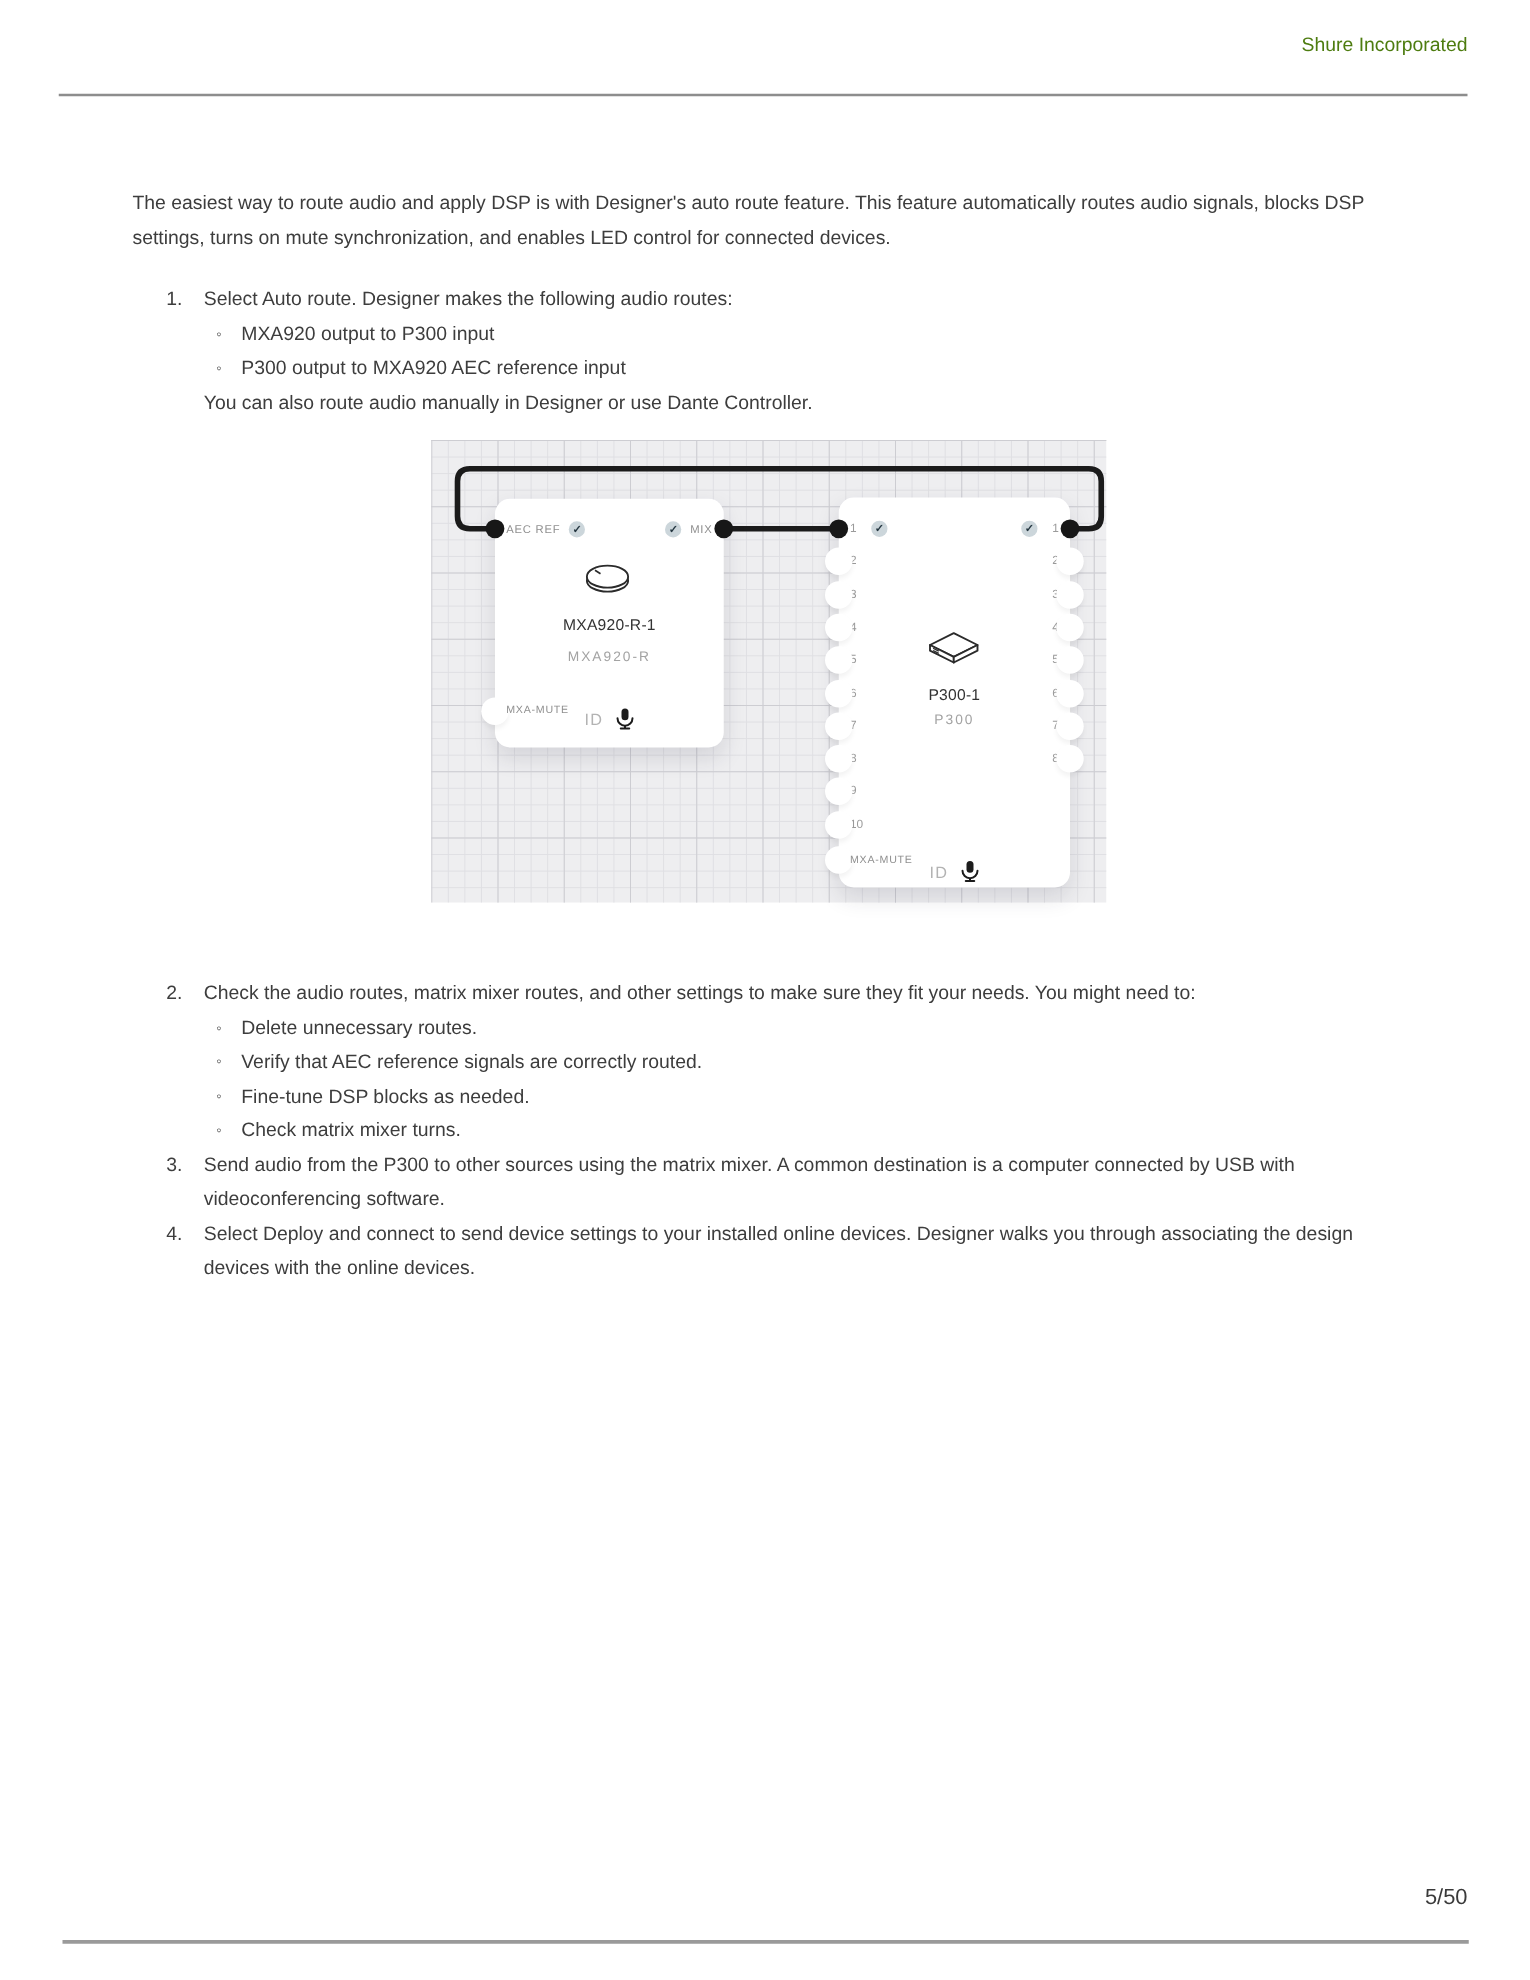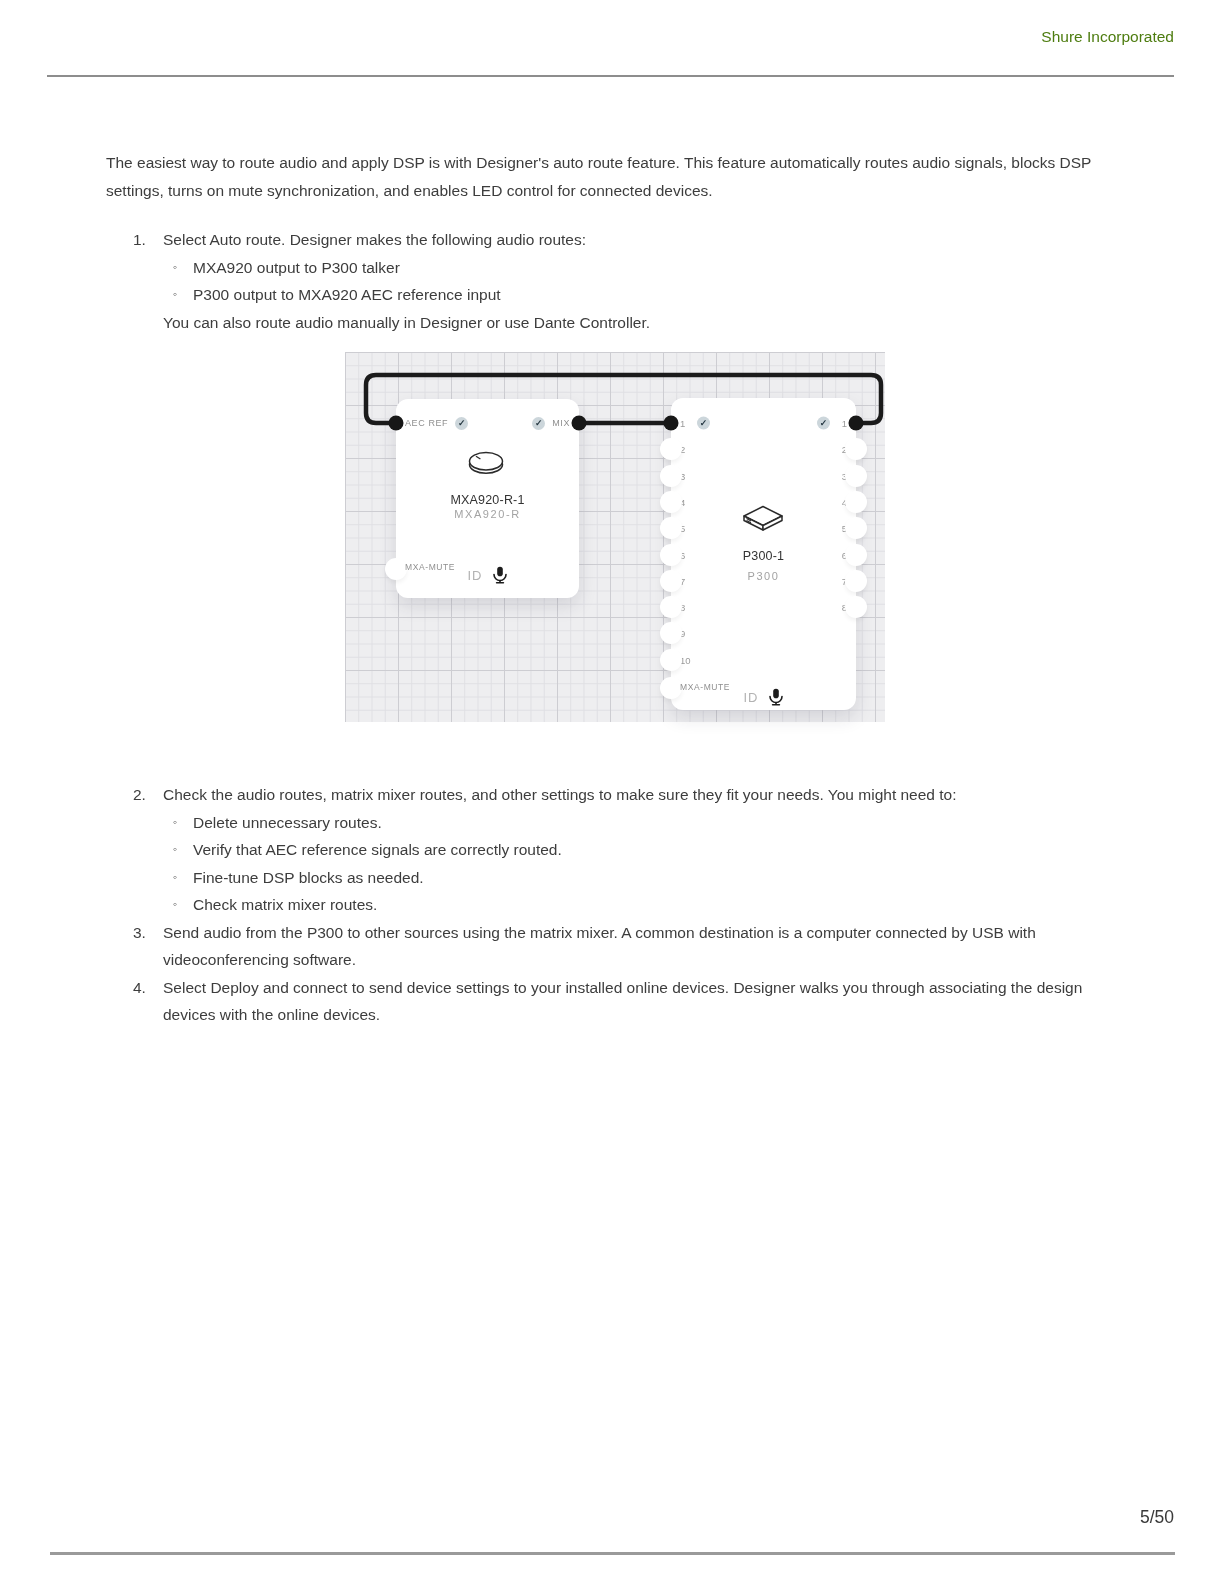--- a/index.html
+++ b/index.html
@@ -68,21 +68,21 @@
   <span class="company">Shure Incorporated</span>
   <div class="header-rule"></div>
 
   <div class="content">
 
     <p class="intro">The easiest way to route audio and apply DSP is with Designer's auto route feature. This feature automatically routes audio signals, blocks DSP settings, turns on mute synchronization, and enables LED control for connected devices.</p>
 
     <div class="step">
       <span class="num">1.</span>
       <div>Select Auto route. Designer makes the following audio routes:</div>
-      <div class="sub">MXA920 output to P300 talker</div>
+      <div class="sub">MXA920 output to P300 input</div>
       <div class="sub">P300 output to MXA920 AEC reference input</div>
       <div>You can also route audio manually in Designer or use Dante Controller.</div>
     </div>
 
     <div class="diagram">
       <svg class="routes" width="540" height="370" viewBox="0 0 540 370">
         <path d="M 51 71 H 31 Q 21 71 21 61 V 33 Q 21 23 31 23 H 526 Q 536 23 536 33 V 61 Q 536 71 526 71 H 511" fill="none" stroke="#1b1b1b" stroke-width="4.5" stroke-linecap="round"></path>
         <path d="M 234 71 H 326" fill="none" stroke="#1b1b1b" stroke-width="4.5" stroke-linecap="round"></path>
       </svg>
 
@@ -96,21 +96,21 @@
             <span class="badge">✓</span>
             <span class="plabel">MIX</span>
           </span>
         </div>
         <svg class="dev-icon" style="left:71px;top:50px;" width="38" height="28" viewBox="0 0 38 28">
           <ellipse cx="19" cy="15.5" rx="16.5" ry="8.8" fill="#ffffff" stroke="#2b2b2b" stroke-width="1.5"></ellipse>
           <ellipse cx="19" cy="12.3" rx="16.5" ry="8.8" fill="#ffffff" stroke="#2b2b2b" stroke-width="1.5"></ellipse>
           <path d="M9 7.2 L13.4 10" fill="none" stroke="#2b2b2b" stroke-width="1.3"></path>
         </svg>
         <div class="dev-name" style="top:94px;">MXA920-R-1</div>
-        <div class="dev-model" style="top:109px;">MXA920-R</div>
+        <div class="dev-model" style="top:121px;">MXA920-R</div>
         <div class="scallop" style="left:-11px;top:159px;"></div>
         <div class="mute" style="top:163px;">MXA-MUTE</div>
         <div class="idrow" style="top:167px;">
           <span class="idtxt">ID</span>
           <svg width="16" height="18" viewBox="0 0 16 18">
             <rect x="5.2" y="0.8" width="5.6" height="9.4" rx="2.8" fill="#1c1c1c"></rect>
             <path d="M2 8.5 a6 6 0 0 0 12 0" fill="none" stroke="#1c1c1c" stroke-width="1.6" stroke-linecap="round"></path>
             <line x1="8" y1="14.5" x2="8" y2="16.6" stroke="#1c1c1c" stroke-width="1.6"></line>
             <line x1="4.6" y1="16.8" x2="11.4" y2="16.8" stroke="#1c1c1c" stroke-width="1.6" stroke-linecap="round"></line>
           </svg>
@@ -181,21 +181,21 @@
       <div class="dot" style="left:326px;top:71px;"></div>
       <div class="dot" style="left:511px;top:71px;"></div>
     </div>
 
     <div class="step">
       <span class="num">2.</span>
       <div>Check the audio routes, matrix mixer routes, and other settings to make sure they fit your needs. You might need to:</div>
       <div class="sub">Delete unnecessary routes.</div>
       <div class="sub">Verify that AEC reference signals are correctly routed.</div>
       <div class="sub">Fine-tune DSP blocks as needed.</div>
-      <div class="sub">Check matrix mixer routes.</div>
+      <div class="sub">Check matrix mixer turns.</div>
     </div>
 
     <div class="step">
       <span class="num">3.</span>
       <div>Send audio from the P300 to other sources using the matrix mixer. A common destination is a computer connected by USB with videoconferencing software.</div>
     </div>
 
     <div class="step">
       <span class="num">4.</span>
       <div>Select Deploy and connect to send device settings to your installed online devices. Designer walks you through associating the design devices with the online devices.</div>

